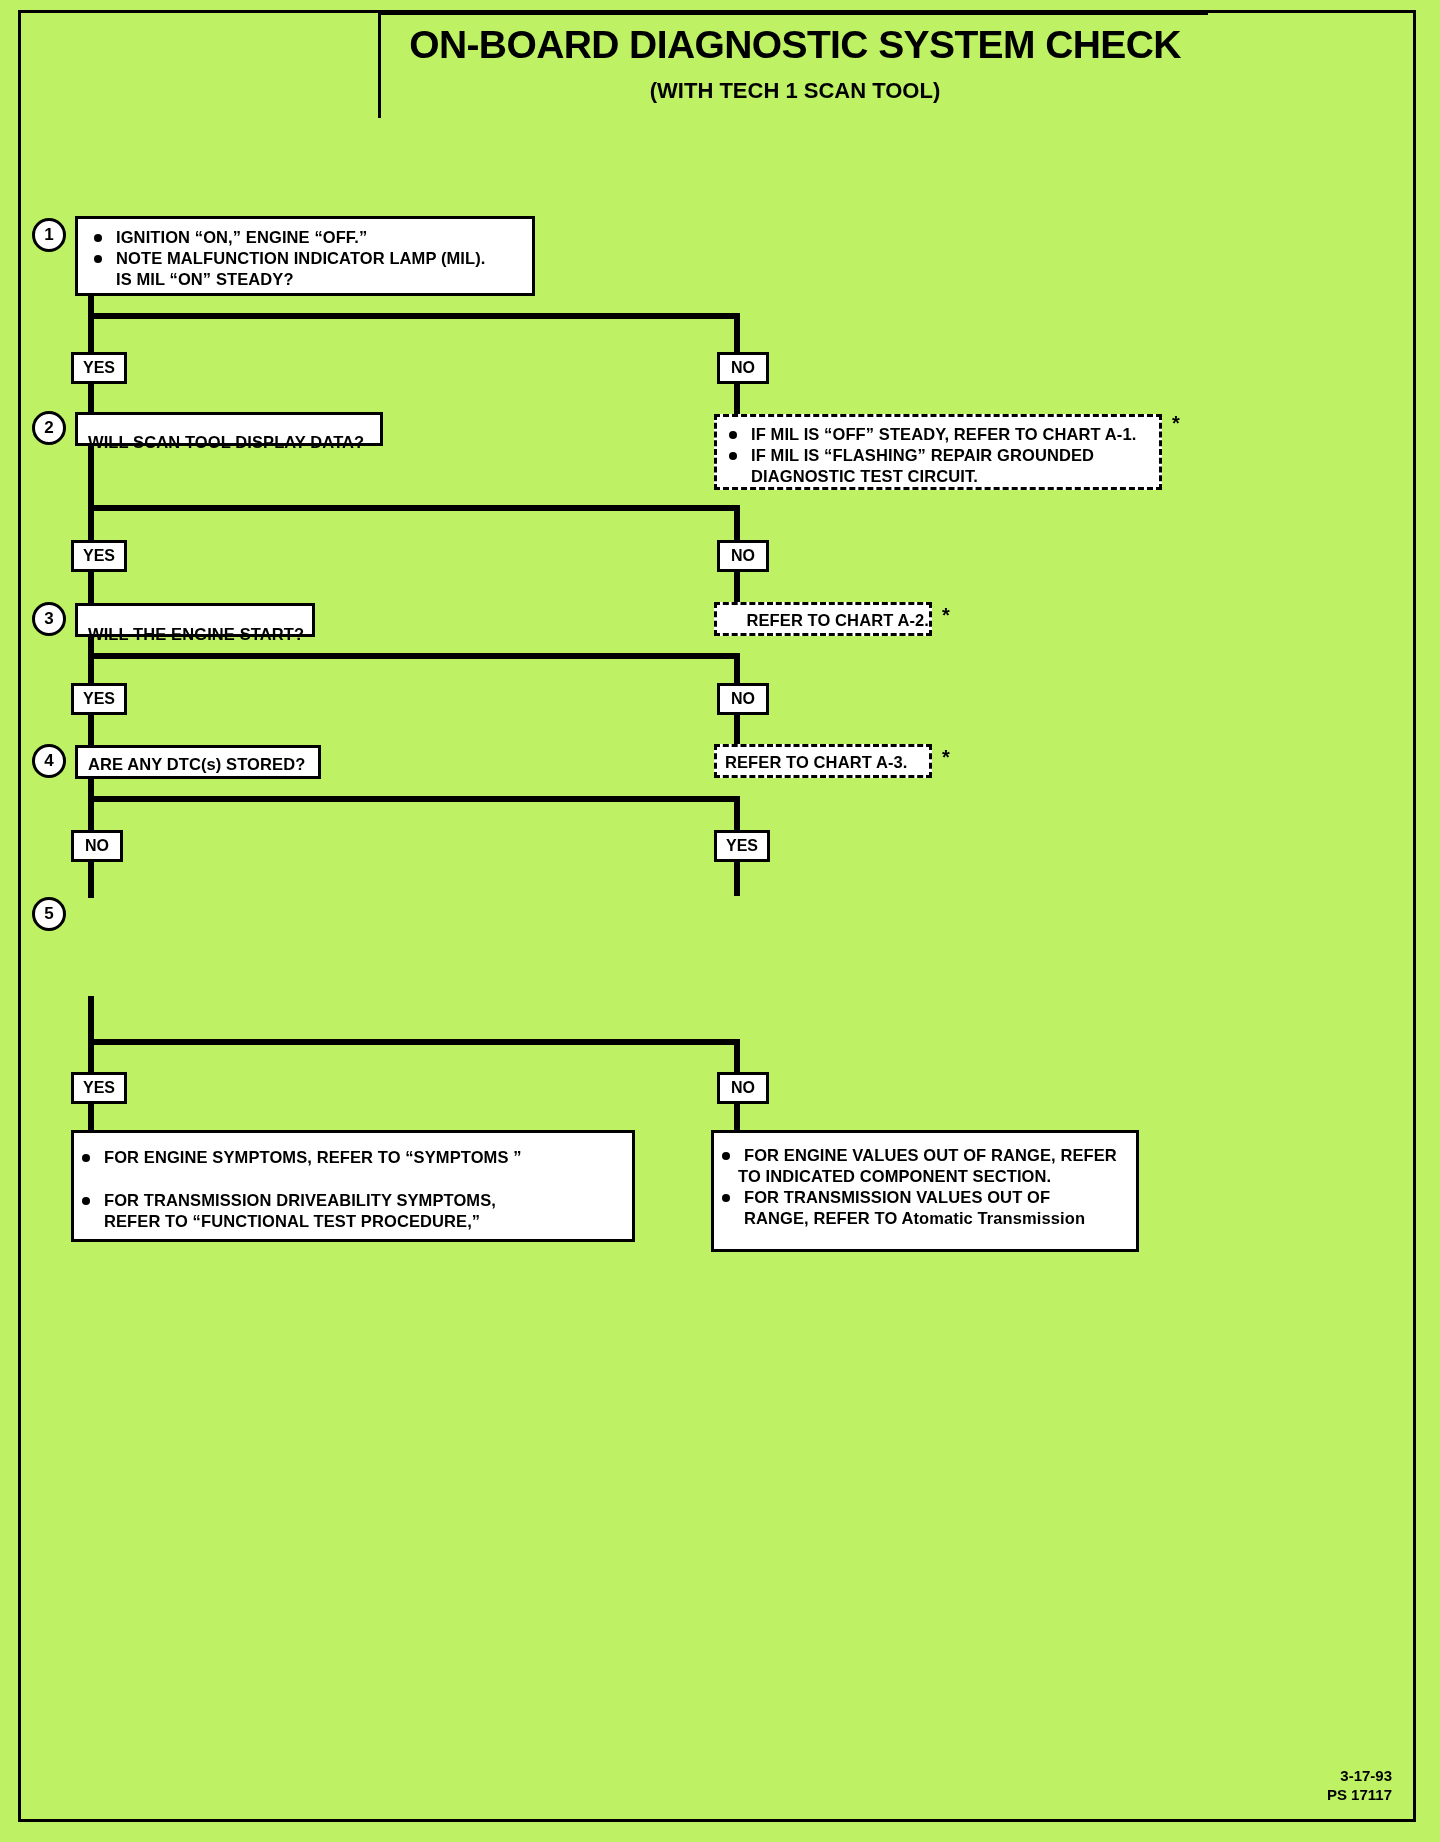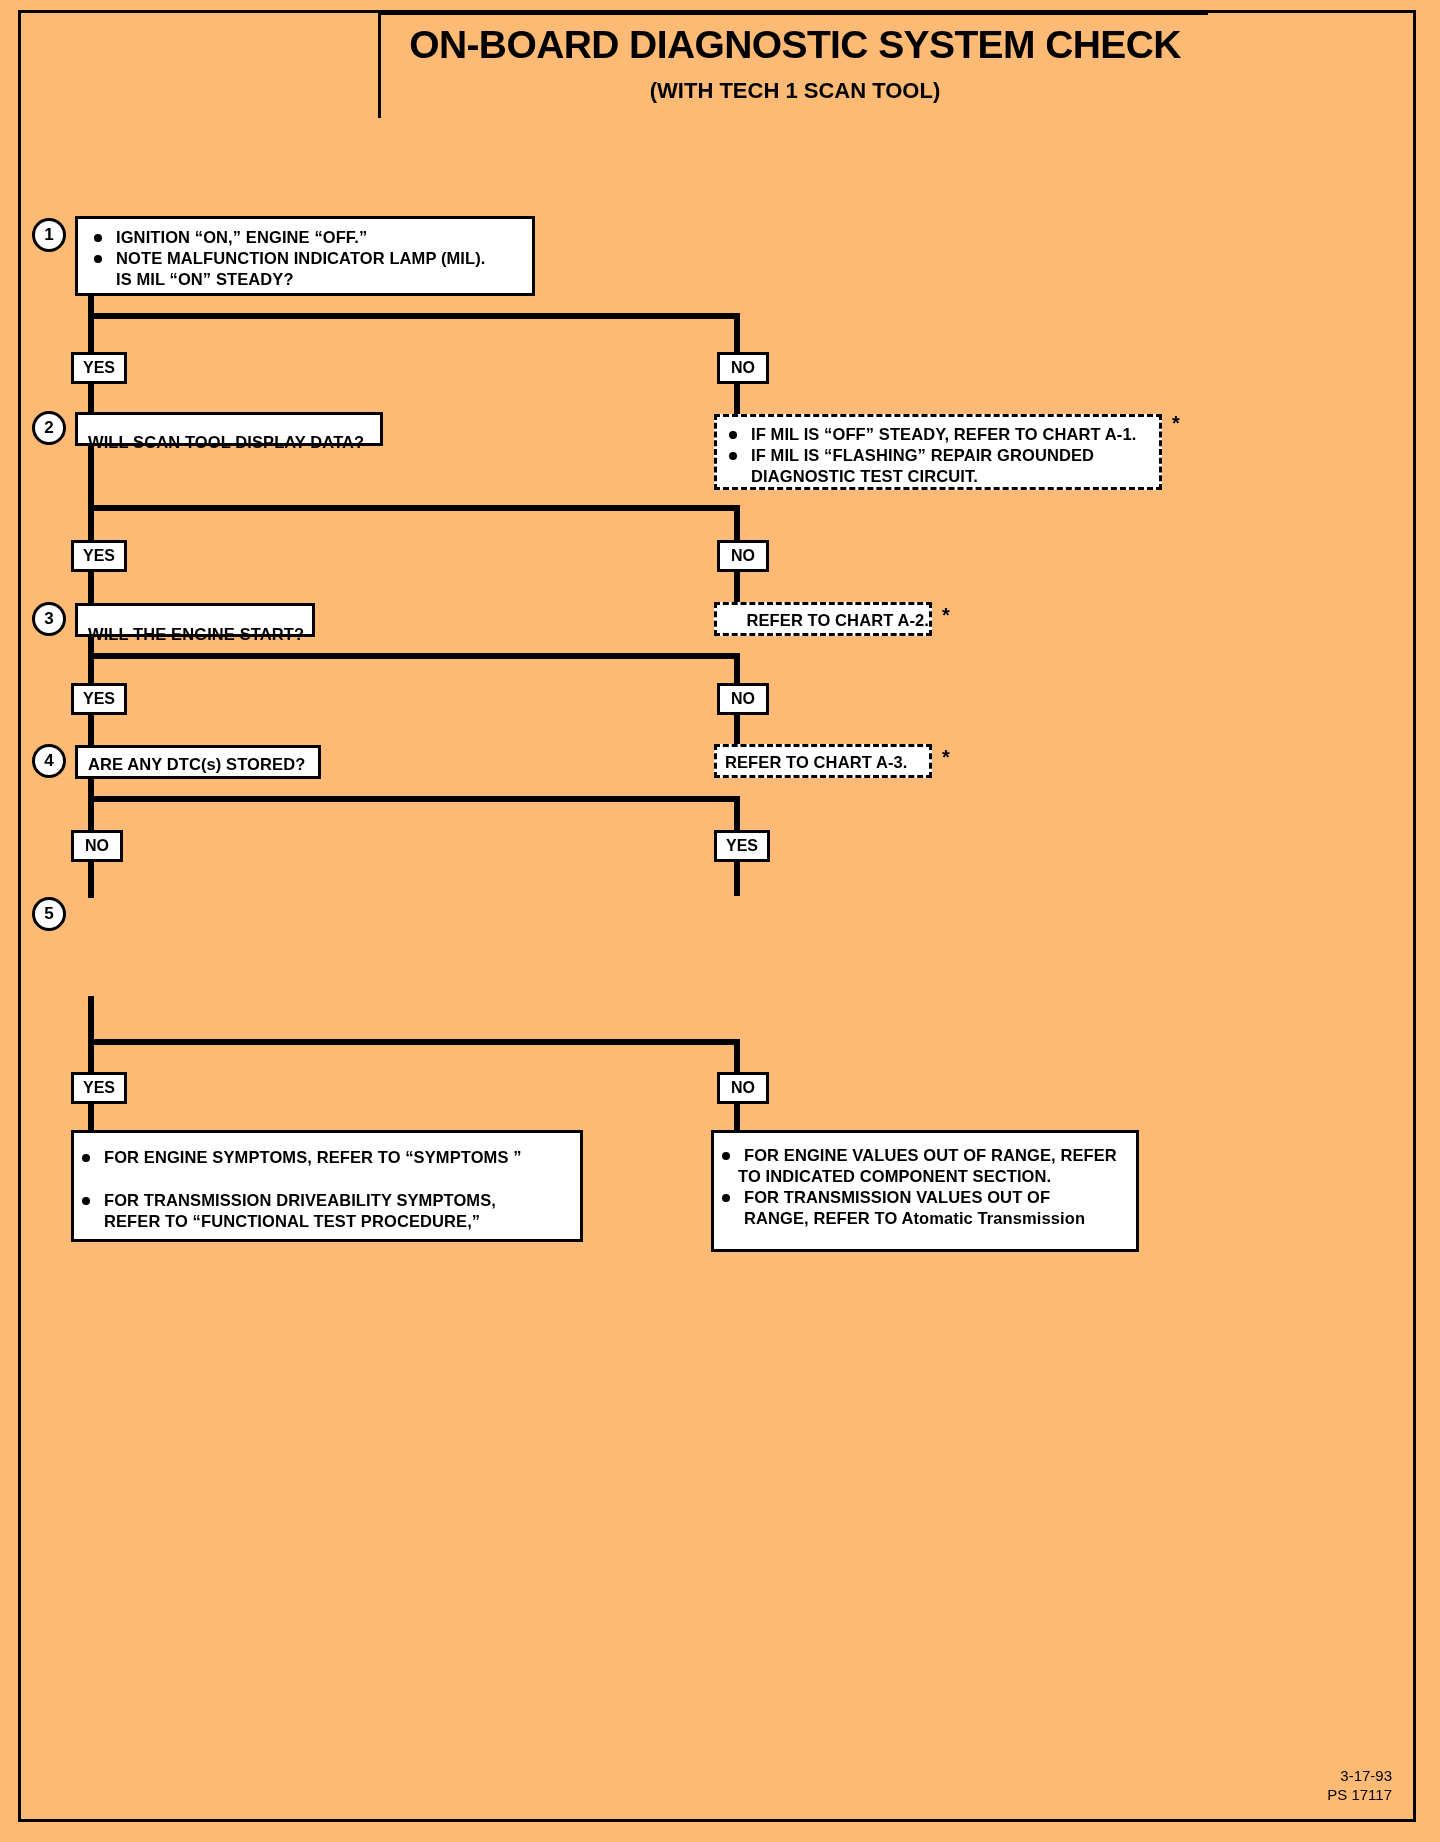--- a/index.html
+++ b/index.html
@@ -1,32 +1,32 @@
 <!DOCTYPE html>
 <html><head>
 <meta charset="utf-8">
 <style>
   html,body{margin:0;padding:0;background:#ffffff;}
   body{font-family:"Liberation Sans",sans-serif;color:#000;}
-  #page{position:relative;width:1440px;height:1842px;background:#fdba74;overflow:hidden;}
+  #page{position:relative;width:1440px;height:1842px;background:#bef264;overflow:hidden;}
   .frame{position:absolute;left:18px;top:10px;width:1398px;height:1812px;border:3px solid #000;box-sizing:border-box;}
   .title-box{position:absolute;left:378px;top:12px;width:830px;height:106px;border-left:3px solid #000;border-top:3px solid #000;box-sizing:border-box;}
   .title{position:absolute;left:390px;top:22px;width:810px;text-align:center;font-size:39px;font-weight:bold;letter-spacing:-0.6px;line-height:46px;}
   .subtitle{position:absolute;left:390px;top:78px;width:810px;text-align:center;font-size:22px;font-weight:bold;letter-spacing:0px;}
   .box{position:absolute;border:3px solid #000;background:#fff;box-sizing:border-box;}
   .dashed{position:absolute;border:3px dashed #000;background:#fff;box-sizing:border-box;}
   .txt{font-size:16.5px;font-weight:bold;line-height:21px;letter-spacing:0.1px;}
   .small-box{position:absolute;border:3px solid #000;background:#fff;box-sizing:border-box;display:flex;align-items:center;justify-content:center;font-size:16px;font-weight:bold;}
   .circ{position:absolute;width:34px;height:34px;border:3px solid #000;border-radius:50%;background:#fff;box-sizing:border-box;display:flex;align-items:center;justify-content:center;font-size:17px;font-weight:bold;}
   .line{position:absolute;background:#000;}
   .bl{position:relative;padding-left:30px;}
   .bl:before{content:"";position:absolute;left:8px;top:7px;width:8px;height:8px;background:#000;border-radius:50%;}
   .pad{padding:8px 10px 8px 8px;}
   .star{position:absolute;font-size:20px;font-weight:bold;}
-  .footer{position:absolute;right:48px;bottom:38px;text-align:right;font-size:15px;font-weight:normal;line-height:19px;}
+  .footer{position:absolute;right:48px;bottom:38px;text-align:right;font-size:15px;font-weight:bold;line-height:19px;}
 </style>
 </head>
 <body>
 
 <div id="page">
 
   <div class="frame"></div>
   <div class="title-box"></div>
 
   <div class="title">ON-BOARD DIAGNOSTIC SYSTEM CHECK</div>
@@ -126,21 +126,21 @@
   <div class="line" style="left:88px;top:1039px;width:652px;height:6px;"></div>
   <div class="line" style="left:88px;top:1039px;width:6px;height:36px;"></div>
   <div class="line" style="left:734px;top:1039px;width:6px;height:36px;"></div>
 
   <div class="small-box" style="left:71px;top:1072px;width:56px;height:32px;">YES</div>
   <div class="small-box" style="left:717px;top:1072px;width:52px;height:32px;">NO</div>
 
   <div class="line" style="left:88px;top:1104px;width:6px;height:28px;"></div>
   <div class="line" style="left:734px;top:1104px;width:6px;height:28px;"></div>
 
-  <div class="box" style="left:71px;top:1130px;width:512px;height:112px;">
+  <div class="box" style="left:71px;top:1130px;width:564px;height:112px;">
     <div style="padding:14px 0 0 0;">
       <div class="txt bl">FOR ENGINE SYMPTOMS, REFER TO “SYMPTOMS ”</div>
       <div class="txt bl" style="margin-top:22px;">FOR TRANSMISSION DRIVEABILITY SYMPTOMS,</div>
       <div class="txt" style="padding-left:30px;">REFER TO “FUNCTIONAL TEST PROCEDURE,”</div>
     </div>
   </div>
 
   <div class="box" style="left:711px;top:1130px;width:428px;height:122px;">
     <div style="padding:12px 0 0 0;">
       <div class="txt bl">FOR ENGINE VALUES OUT OF RANGE, REFER</div>

